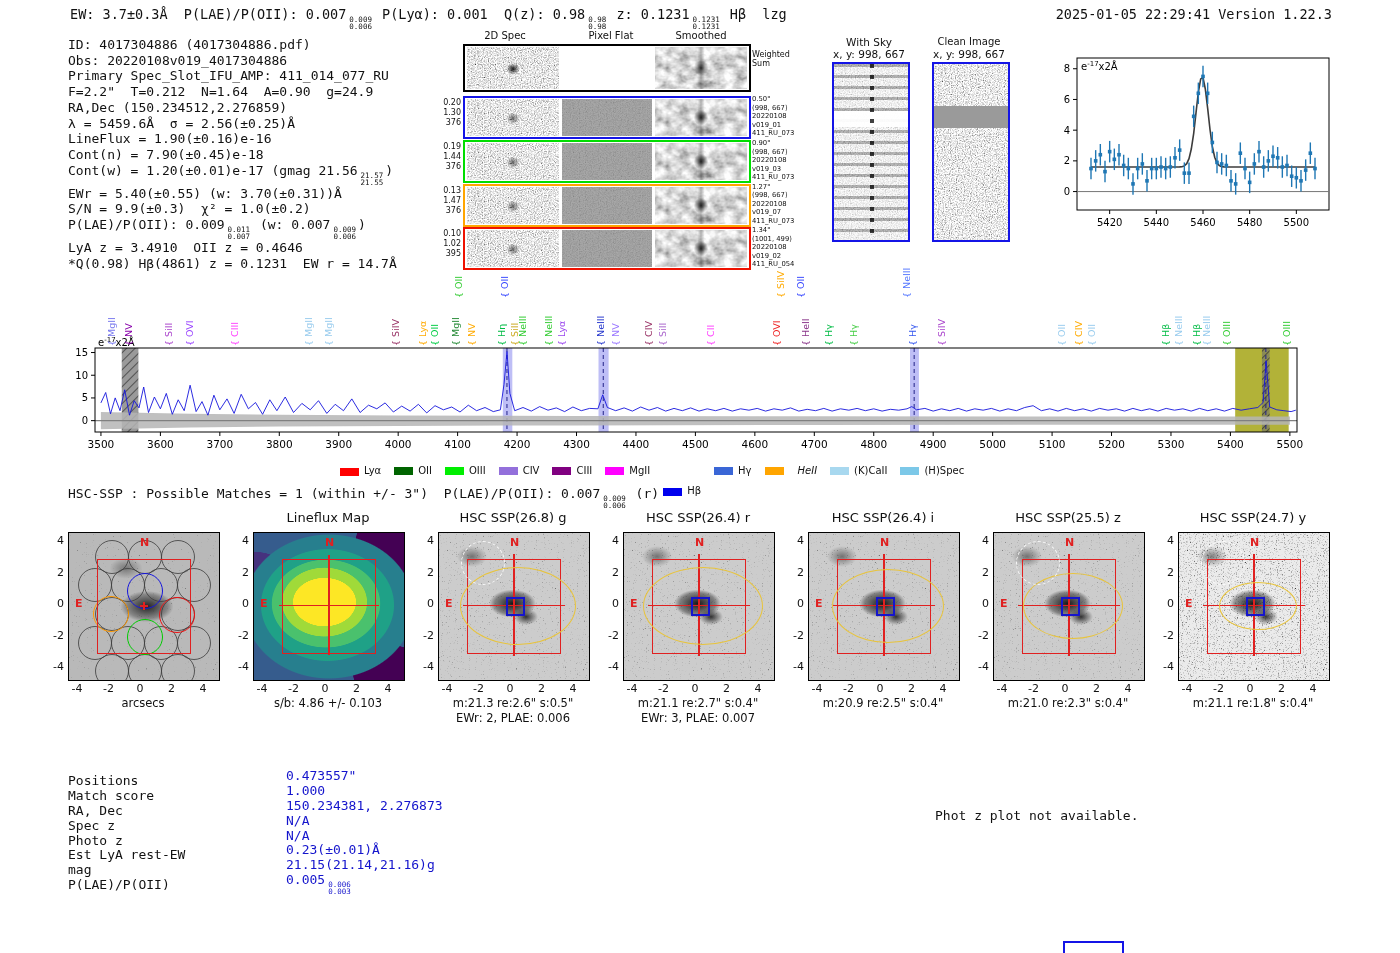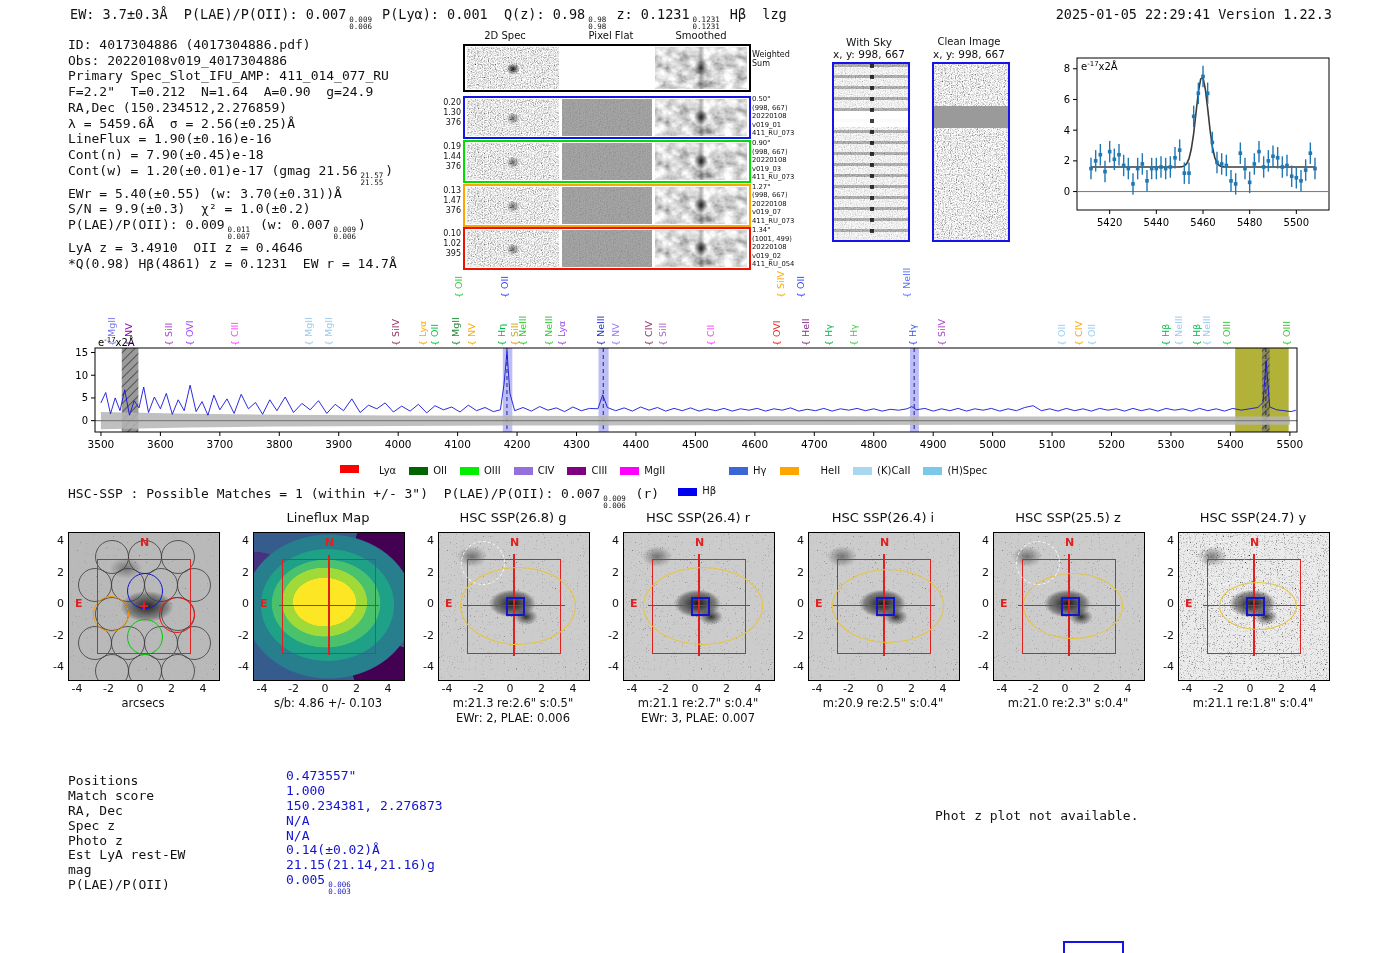--- a/index.html
+++ b/index.html
@@ -493,21 +493,21 @@
     <span class="vlabel" style="left: 1202px; top: 73px; color: rgb(0, 187, 68);">{ Hβ</span>
     <span class="vlabel" style="left: 1212px; top: 73px; color: rgb(153, 204, 238);">{ NeIII</span>
     <span class="vlabel" style="left: 1232px; top: 73px; color: rgb(51, 204, 51);">{ OIII</span>
     <span class="vlabel" style="left: 1292px; top: 73px; color: rgb(51, 204, 51);">{ OIII</span>
     <span class="vlabel" style="left: 464px; top: 25px; color: rgb(51, 204, 51);">{ OII</span>
     <span class="vlabel" style="left: 510px; top: 25px; color: rgb(51, 68, 255);">{ OII</span>
     <span class="vlabel" style="left: 786px; top: 25px; color: rgb(255, 170, 0);">{ SiIV</span>
     <span class="vlabel" style="left: 806px; top: 25px; color: rgb(51, 68, 255);">{ OII</span>
     <span class="vlabel" style="left: 912px; top: 25px; color: rgb(85, 119, 255);">{ NeIII</span>
     <div style="position: absolute; left: 340px; top: 183px; display: flex; gap: 13px; align-items: center;">
-      <div style="display: flex; align-items: flex-start; gap: 20px;">
+      <div style="display: flex; align-items: flex-end; gap: 5px;">
         <div style="width: 19px; height: 8px; background: rgb(255, 0, 0);"></div>
         <span style="font-size: 10px;">Lyα</span>
       </div>
       <div style="display: flex; align-items: center; gap: 5px;">
         <div style="width: 19px; height: 8px; background: rgb(0, 100, 0);"></div>
         <span style="font-size: 10px;">OII</span>
       </div>
       <div style="display: flex; align-items: center; gap: 5px;">
         <div style="width: 19px; height: 8px; background: rgb(0, 238, 0);"></div>
         <span style="font-size: 10px;">OIII</span>
@@ -525,21 +525,21 @@
         <span style="font-size: 10px;">MgII</span>
       </div>
       <div style="display: flex; align-items: flex-end; gap: 5px; margin-top: 40px;">
         <div style="width: 19px; height: 8px; background: rgb(0, 0, 238);"></div>
         <span style="font-size: 10px;">Hβ</span>
       </div>
       <div style="display: flex; align-items: center; gap: 5px;">
         <div style="width: 19px; height: 8px; background: rgb(58, 102, 214);"></div>
         <span style="font-size: 10px;">Hγ</span>
       </div>
-      <div style="display: flex; align-items: center; gap: 22px;">
+      <div style="display: flex; align-items: center; gap: 14px; font-style: italic;">
         <div style="width: 19px; height: 8px; background: rgb(255, 165, 0);"></div>
         <span style="font-size: 10px;">HeII</span>
       </div>
       <div style="display: flex; align-items: center; gap: 5px;">
         <div style="width: 19px; height: 8px; background: rgb(168, 216, 239);"></div>
         <span style="font-size: 10px;">(K)CaII</span>
       </div>
       <div style="display: flex; align-items: center; gap: 5px;">
         <div style="width: 19px; height: 8px; background: rgb(124, 200, 232);"></div>
         <span style="font-size: 10px;">(H)Spec</span>
@@ -787,21 +787,21 @@
     <div style="position: relative; height: 14.9px;">
       <span class="mono" style="position: absolute; left: 0px; top: 2px; font-size: 13px;">Spec z</span>
       <span class="mono seg-line" style="position: absolute; left: 218px; top: -3px; font-size: 13px; color: rgb(20, 20, 204); white-space: pre;"><span>N/A</span></span>
     </div>
     <div style="position: relative; height: 14.9px;">
       <span class="mono" style="position: absolute; left: 0px; top: 2px; font-size: 13px;">Photo z</span>
       <span class="mono seg-line" style="position: absolute; left: 218px; top: -3px; font-size: 13px; color: rgb(20, 20, 204); white-space: pre;"><span>N/A</span></span>
     </div>
     <div style="position: relative; height: 14.9px;">
       <span class="mono" style="position: absolute; left: 0px; top: 2px; font-size: 13px;">Est LyA rest-EW</span>
-      <span class="mono seg-line" style="position: absolute; left: 218px; top: -3px; font-size: 13px; color: rgb(20, 20, 204); white-space: pre;"><span>0.14(±0.02)Å</span></span>
+      <span class="mono seg-line" style="position: absolute; left: 218px; top: -3px; font-size: 13px; color: rgb(20, 20, 204); white-space: pre;"><span>0.23(±0.01)Å</span></span>
     </div>
     <div style="position: relative; height: 14.9px;">
       <span class="mono" style="position: absolute; left: 0px; top: 2px; font-size: 13px;">mag</span>
       <span class="mono seg-line" style="position: absolute; left: 218px; top: -3px; font-size: 13px; color: rgb(20, 20, 204); white-space: pre;"><span>21.15(21.14,21.16)g</span></span>
     </div>
     <div style="position: relative; height: 14.9px;">
       <span class="mono" style="position: absolute; left: 0px; top: 2px; font-size: 13px;">P(LAE)/P(OII)</span>
       <span class="mono seg-line" style="position: absolute; left: 218px; top: -3px; font-size: 13px; color: rgb(20, 20, 204); white-space: pre;"><span>0.005</span><span class="frac"><span>0.006</span><span>0.003</span></span></span>
     </div>
   </div>

